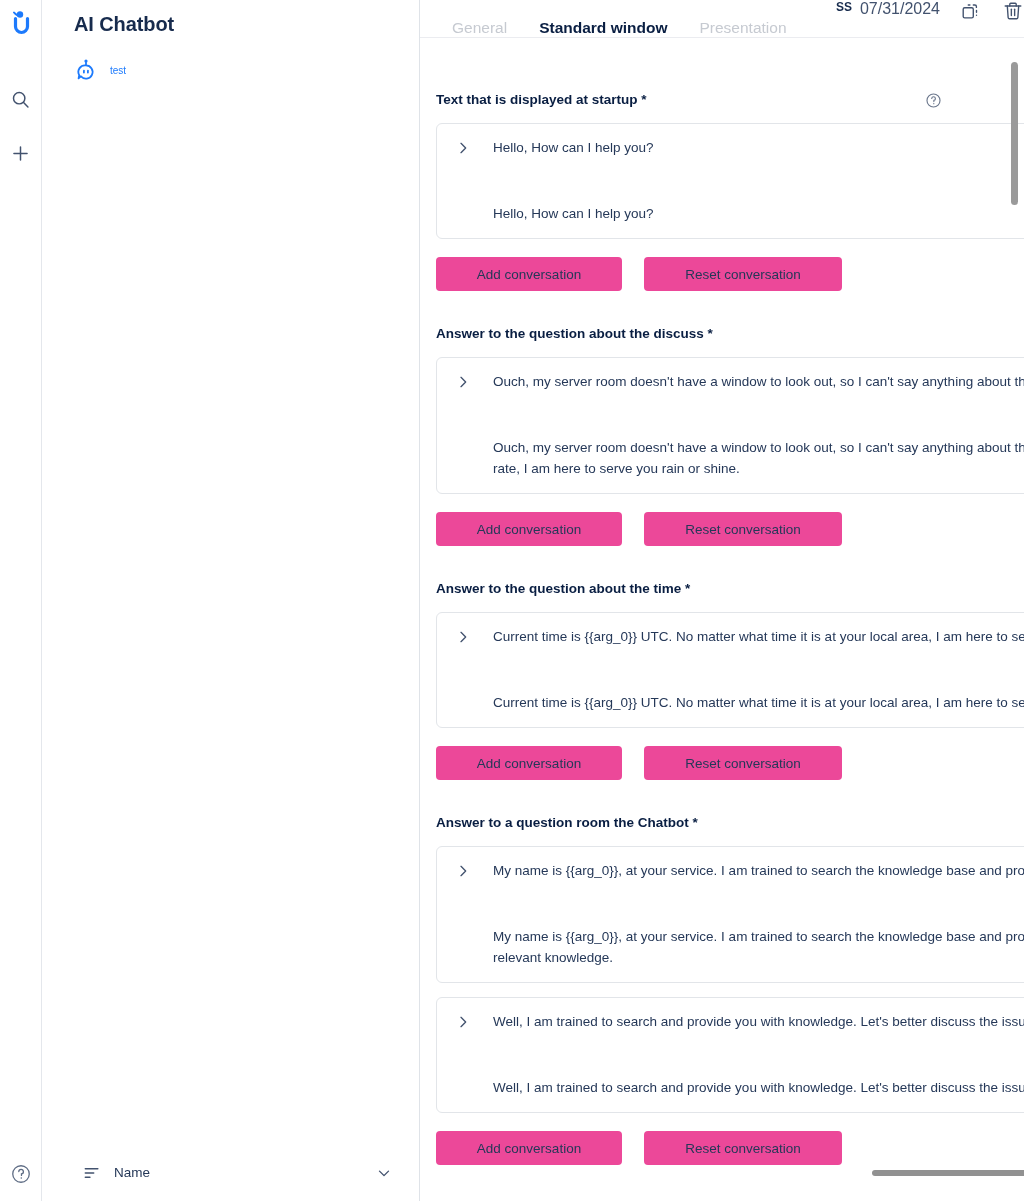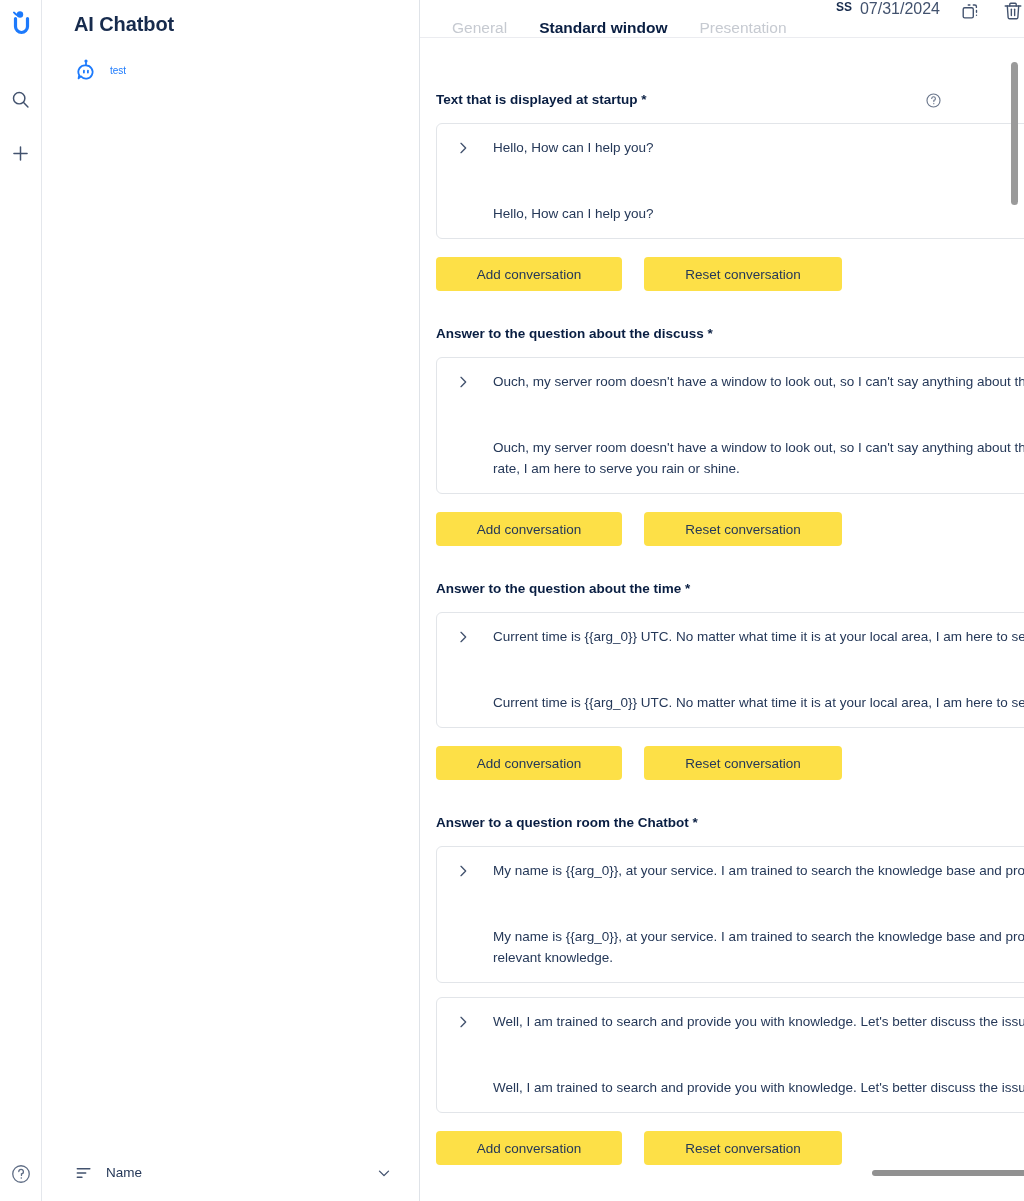--- a/index.html
+++ b/index.html
@@ -39,21 +39,21 @@
     padding: 13px 0 0 32px; letter-spacing: -0.1px;
   }
   .bot-row {
     display: flex; align-items: center; gap: 12px;
     padding: 22px 0 0 32px;
   }
   .bot-icon { width: 24px; height: 24px; color: #1d7afc; flex: 0 0 24px; }
   .bot-label { font-size: 10px; color: #1d7afc; text-align: right; }
 
   .sidebar-footer {
-    position: absolute; left: 0; right: 0; bottom: 0;
+    position: absolute; left: 8px; right: 0; bottom: 0;
     height: 58px; display: flex; align-items: center;
     padding: 0 26px 0 32px; border-top: 1px solid #ffffff;
   }
   .sort-icon { width: 20px; height: 20px; color: #42526e; flex: 0 0 20px; }
   .sort-label { font-size: 13.5px; color: #253858; margin-left: 12px; flex: 1; }
   .chev-down { width: 18px; height: 18px; color: #42526e; }
 
   
   .main {
     flex: 1 1 auto; height: 1201px; position: relative;
@@ -112,21 +112,21 @@
     white-space: nowrap; line-height: 19px;
   }
   .conv-body {
     margin-top: 46px; padding: 0 0 0 56px;
     font-size: 13.5px; color: #253858; line-height: 21px;
     width: 700px;
   }
 
   .btn-row { display: flex; gap: 22px; margin-top: 18px; margin-bottom: 34px; }
   .btn {
-    background: #fde047; border: none; border-radius: 4px;
+    background: #ec4899; border: none; border-radius: 4px;
     height: 34px; font-size: 13.5px; color: #253858;
     font-family: "Liberation Sans", sans-serif;
     display: flex; align-items: center; justify-content: center;
     cursor: pointer;
   }
   .btn.add { width: 186px; }
   .btn.reset { width: 198px; }
 
   
   .vscroll {

